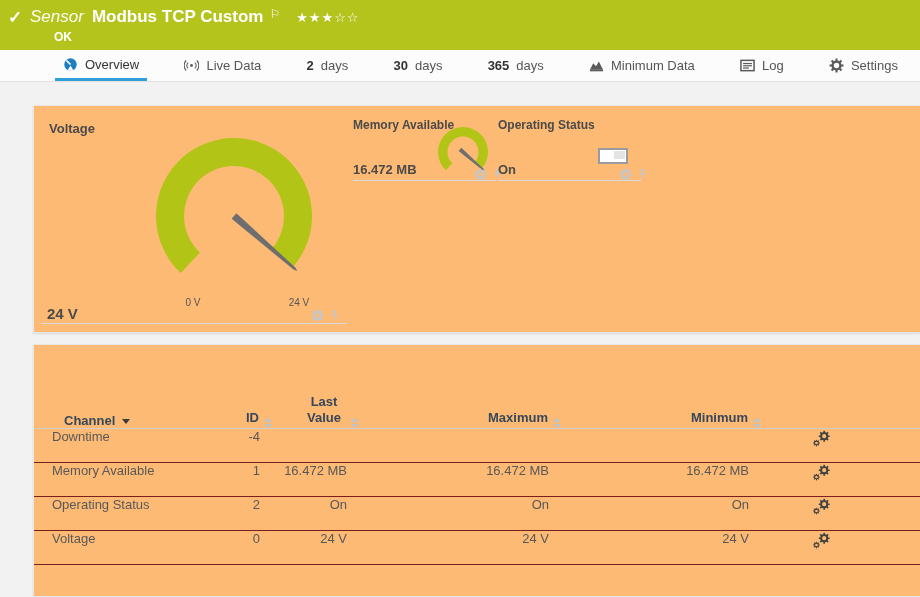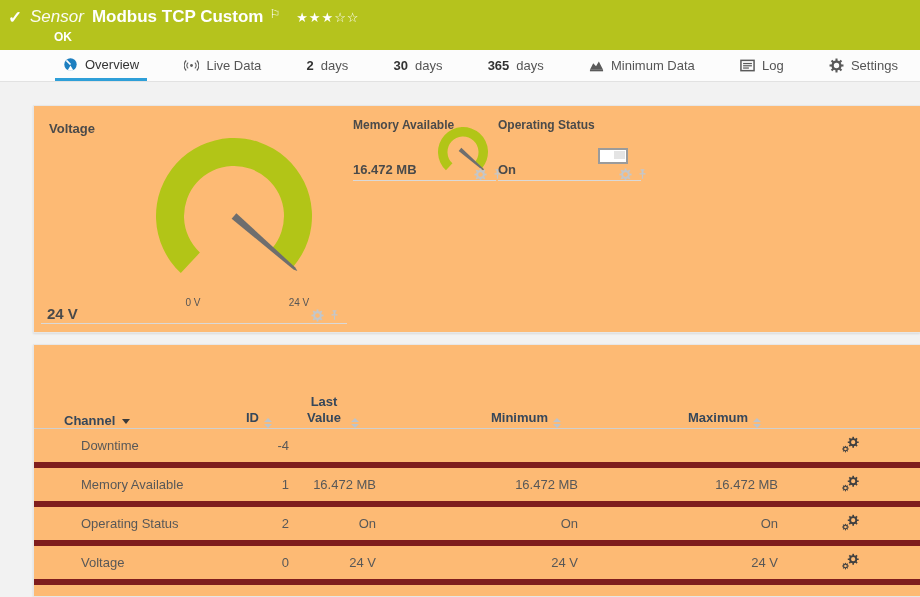--- a/index.html
+++ b/index.html
@@ -61,22 +61,22 @@
   .block-sm .bline{left:2px;width:143px;top:67px;}
 
   .toggle{position:absolute;left:102px;top:35px;width:26px;height:12px;border:2px solid #9b9b9b;
           background:#fff;}
   .toggle .knob{position:absolute;right:1px;top:1px;width:11px;height:8px;background:#e4e4e4;}
 
   
   .thead{display:flex;align-items:flex-end;padding:36px 0 0 30px;height:84px;
          box-sizing:border-box;border-bottom:1px solid #cfcfcf;
          font-size:13px;font-weight:bold;color:#36475a;}
-  .trow{display:flex;align-items:center;height:33px;padding-left:47px;
-        border-bottom:6px solid #7f1d1d;font-size:13px;color:#585858;}
+  .trow{display:flex;height:33px;padding-left:18px;
+        border-bottom:1px solid #7f1d1d;font-size:13px;color:#585858;}
   .col{box-sizing:border-box;}
   .col-ch{width:170px;text-align:left;}
   .col-id{width:40px;text-align:right;padding-right:2px;}
   .col-last{width:92px;text-align:right;padding-right:7px;}
   .col-min{width:200px;text-align:right;padding-right:5px;}
   .col-max{width:200px;text-align:right;padding-right:5px;}
   .col-act{flex:1;padding-left:57px;}
   .thead .col{cursor:pointer;}
   .trow .col-ch{cursor:pointer;}
   .lv{display:inline-block;width:44px;text-align:center;line-height:16px;}
@@ -255,28 +255,28 @@
             <i class="u"></i>
             <i class="d"></i>
           </span>
       </div>
       <div class="col col-last">
         <span class="lv">Last Value</span><span class="sort">
             <i class="u"></i>
             <i class="d"></i>
           </span>
       </div>
-      <div class="col col-min">
-        <span>Minimum</span><span class="sort">
+      <div class="col col-max">
+        <span>Maximum</span><span class="sort">
             <i class="u"></i>
             <i class="d"></i>
           </span>
       </div>
-      <div class="col col-max">
-        <span>Maximum</span><span class="sort">
+      <div class="col col-min">
+        <span>Minimum</span><span class="sort">
             <i class="u"></i>
             <i class="d"></i>
           </span>
       </div>
       <div class="col col-act"></div>
     </div>
 
     <div class="trow">
       <div class="col col-ch">Downtime</div>
       <div class="col col-id">-4</div>

